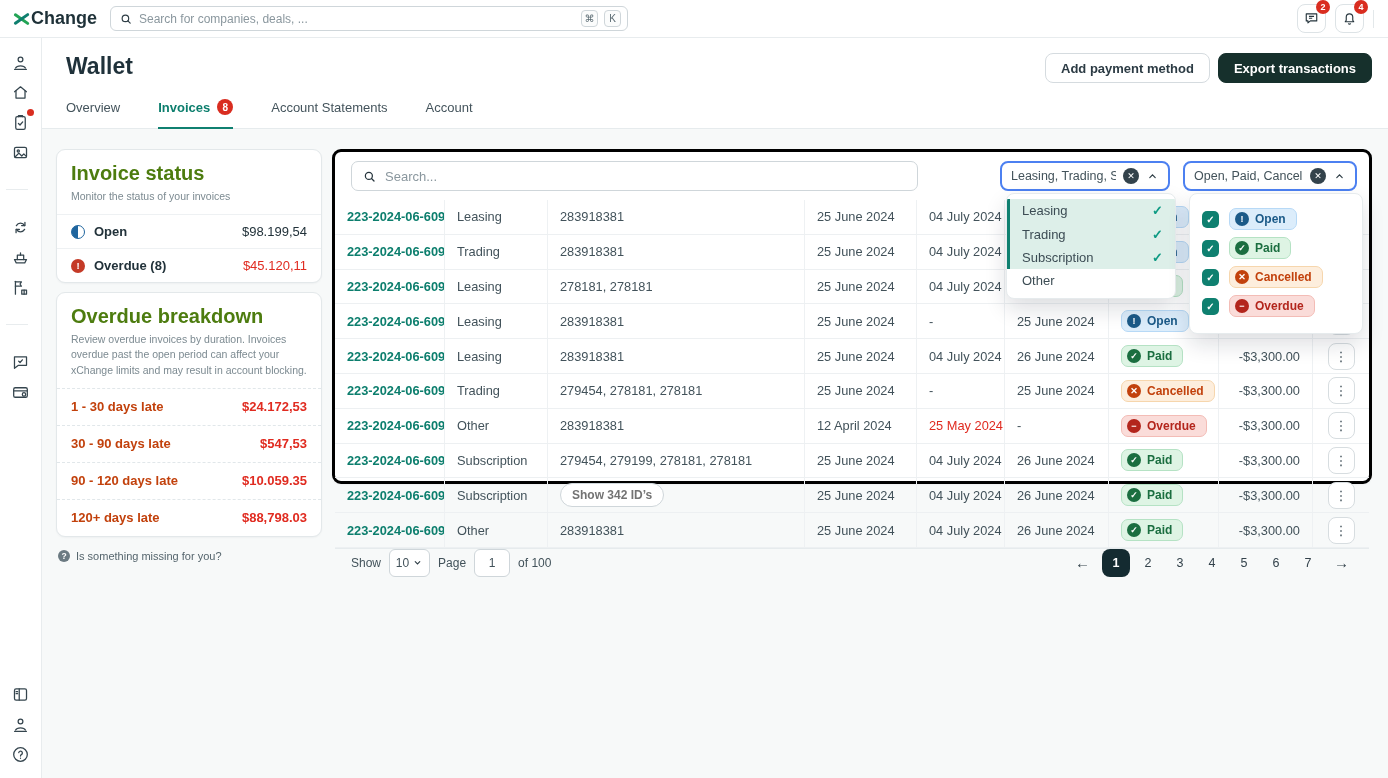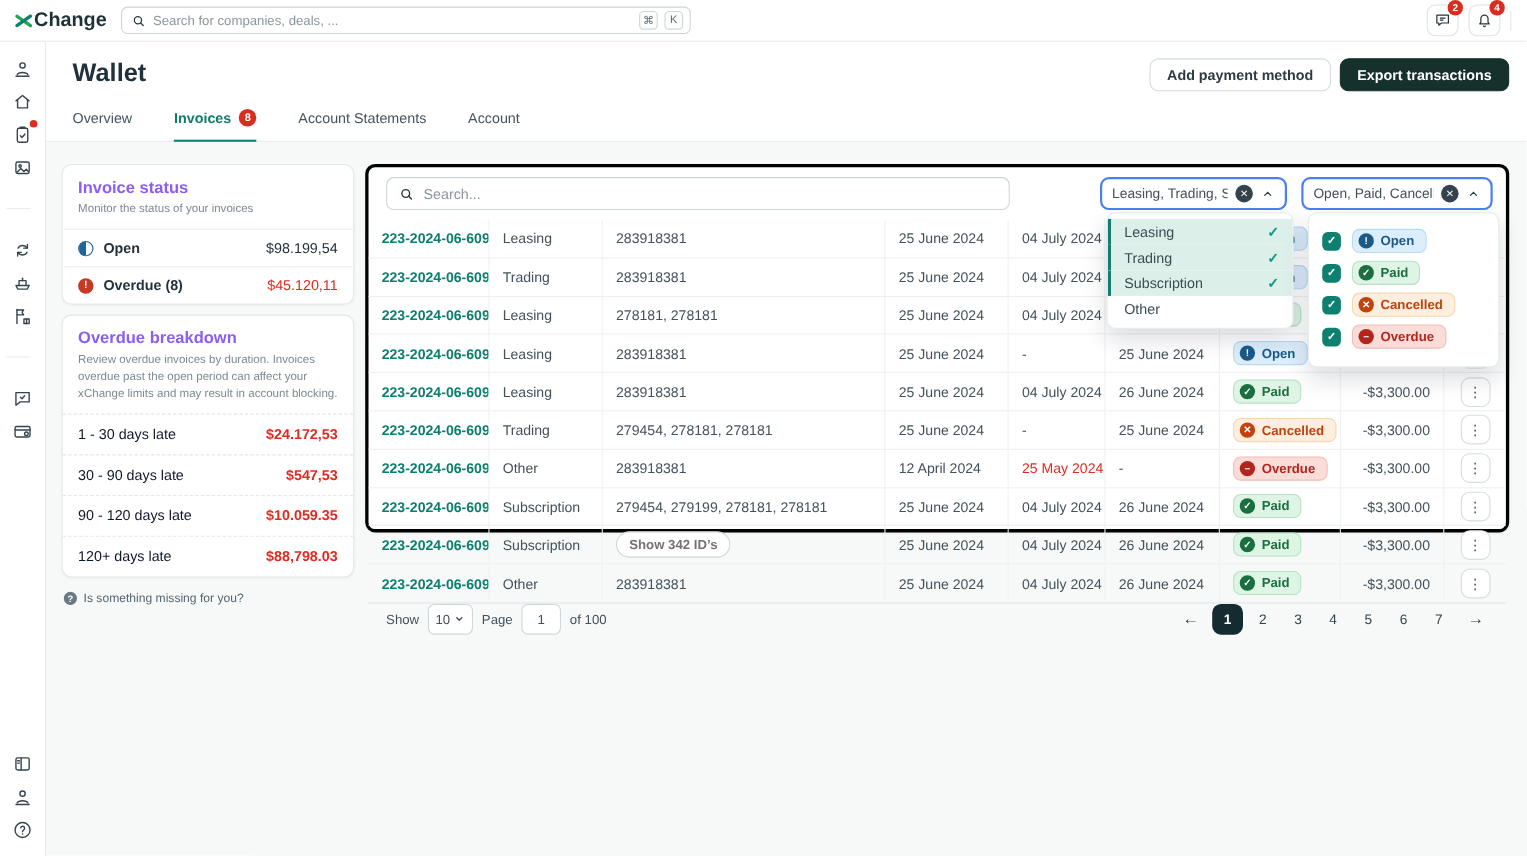--- a/index.html
+++ b/index.html
@@ -50,30 +50,30 @@
   .tab { display:flex; align-items:center; gap:7px; font-size:13px; color:#44545c; padding-bottom:12px; cursor:pointer; border-bottom:2.5px solid transparent; margin-bottom:-1px; }
   .tab.active { color:#0c7e6d; font-weight:bold; border-bottom-color:#0f8070; }
   .tab-badge { min-width:16px; height:16px; border-radius:9px; background:#d92d20; color:#fff; font-size:10px; font-weight:bold; display:flex; align-items:center; justify-content:center; padding:0 4px; }
 
   .content { flex:1; display:flex; gap:10px; background:#f7f9f9; padding:20px 16px 0 14px; overflow:hidden; }
 
   
   .left-col { width:266px; flex:none; }
   .card { background:#fff; border:1px solid #e3e8ea; border-radius:9px; box-shadow:0 1px 2px rgba(16,24,40,.04); }
   .card-head { padding:12px 14px 10px; }
-  .card-head h2 { font-size:15px; font-weight:bold; color:#8b5cf6; }
+  .card-head h2 { font-size:20px; font-weight:bold; color:#4d7c0f; }
   .card-head p { font-size:10.5px; color:#7c8a91; margin-top:4px; line-height:1.45; }
   .stat-row { display:flex; align-items:center; padding:9px 14px; border-top:1px solid #eef1f3; font-size:13px; }
   .stat-row .lbl { font-weight:bold; color:#22323a; margin-left:9px; }
   .stat-row .val { margin-left:auto; color:#22323a; font-weight:500; }
   .stat-row .val.red, .bd-row .val { color:#e02b20; }
   .half-circle { width:14px; height:14px; border-radius:50%; border:1.6px solid #1f659e; background:linear-gradient(90deg,#1f659e 50%,#ffffff 50%); flex:none; }
   .alert-circle { width:14px; height:14px; border-radius:50%; background:#c43a27; color:#fff; font-size:9.5px; font-weight:bold; display:flex; align-items:center; justify-content:center; flex:none; }
   .bd-row { display:flex; align-items:center; padding:10.5px 14px; border-top:1px dashed #e1e7ea; font-size:13px; }
-  .bd-row .lbl { font-weight:normal; color:#0f172a;text-align:right; }
+  .bd-row .lbl { font-weight:bold; color:#c2410c;text-align:right; }
   .bd-row .val { margin-left:auto; font-weight:700; }
   #overdue-card { margin-top:9px; }
   .missing { display:flex; align-items:center; gap:6px; margin:13px 2px 0; font-size:11px; color:#55656d; cursor:pointer; }
   .missing .q { width:12px; height:12px; border-radius:50%; background:#6b7a82; color:#fff; font-size:8.5px; font-weight:bold; display:flex; align-items:center; justify-content:center; }
 
   
   .table-card { position:relative; flex:1; height:335px; background:#fff; border:3px solid #000000; border-radius:9px; box-shadow:0 1px 2px rgba(16,24,40,.04); display:flex; flex-direction:column; }
   .table-toolbar { display:flex; align-items:center; padding:9px 12px 9px 16px; }
   .tsearch { width:567px; height:30px; border:1px solid #cfd6da; border-radius:7px; display:flex; align-items:center; gap:8px; padding:0 10px; }
   .tsearch svg { width:15px; height:15px; color:#25343c; flex:none; }

